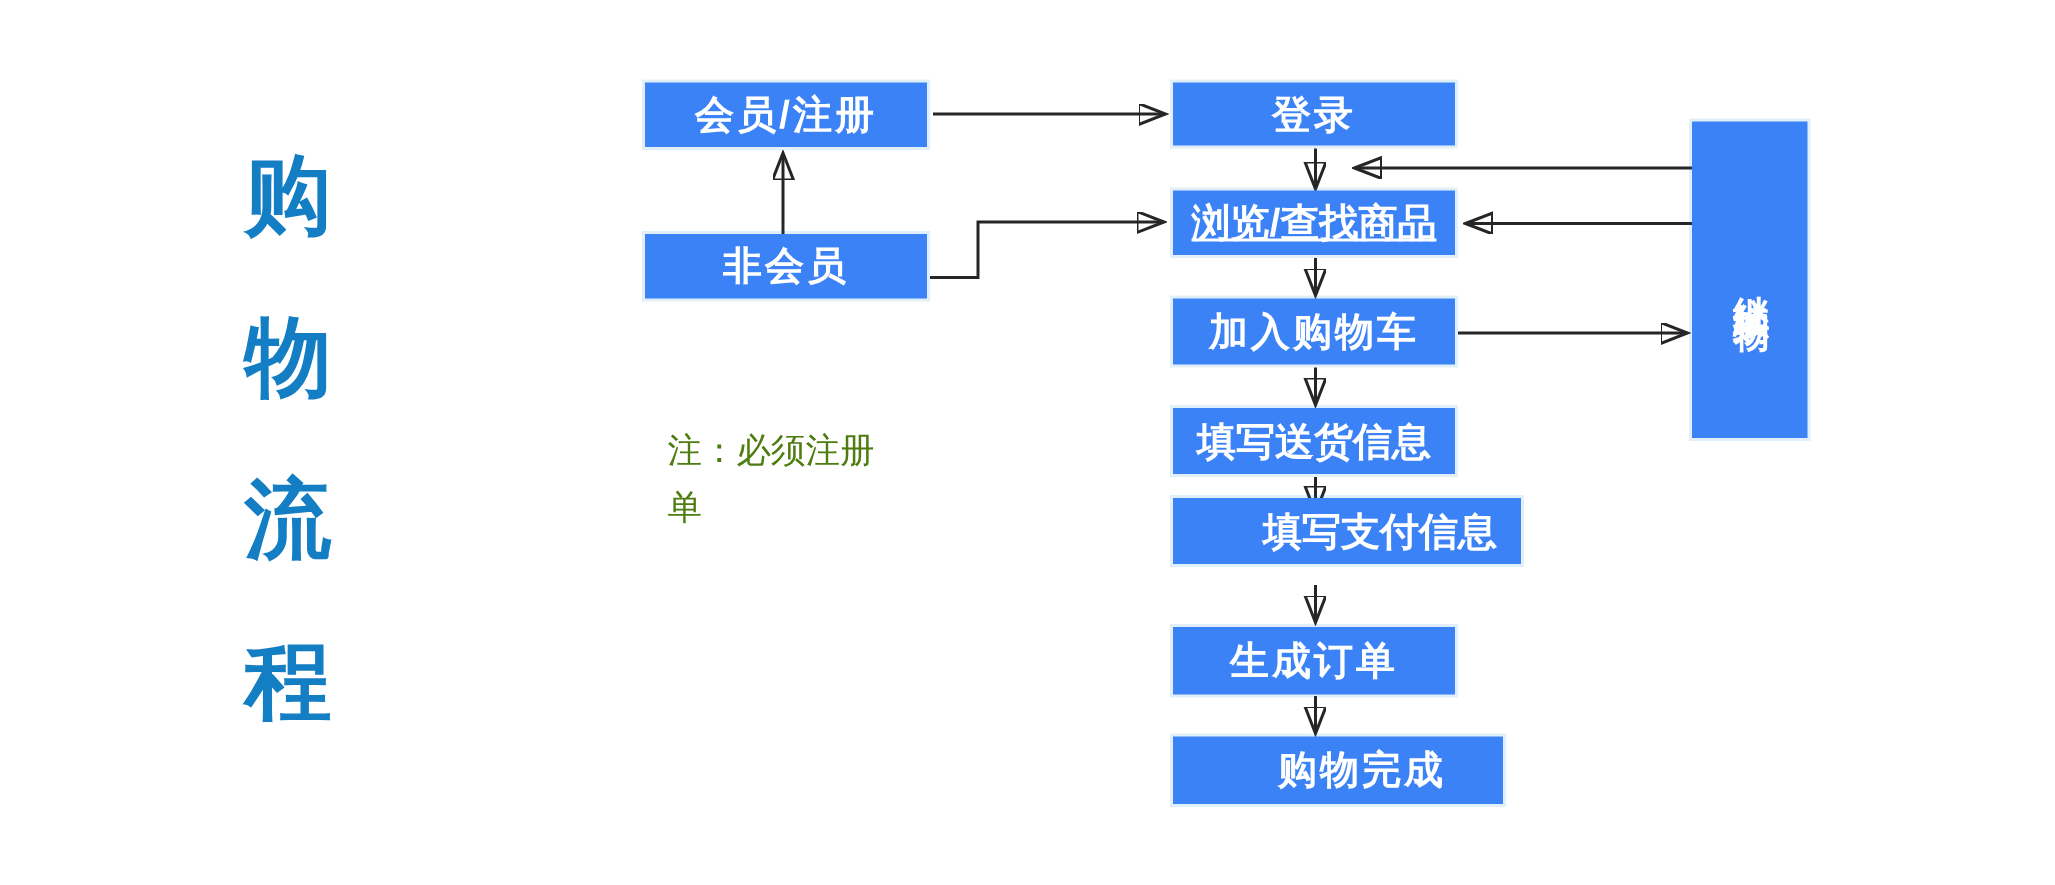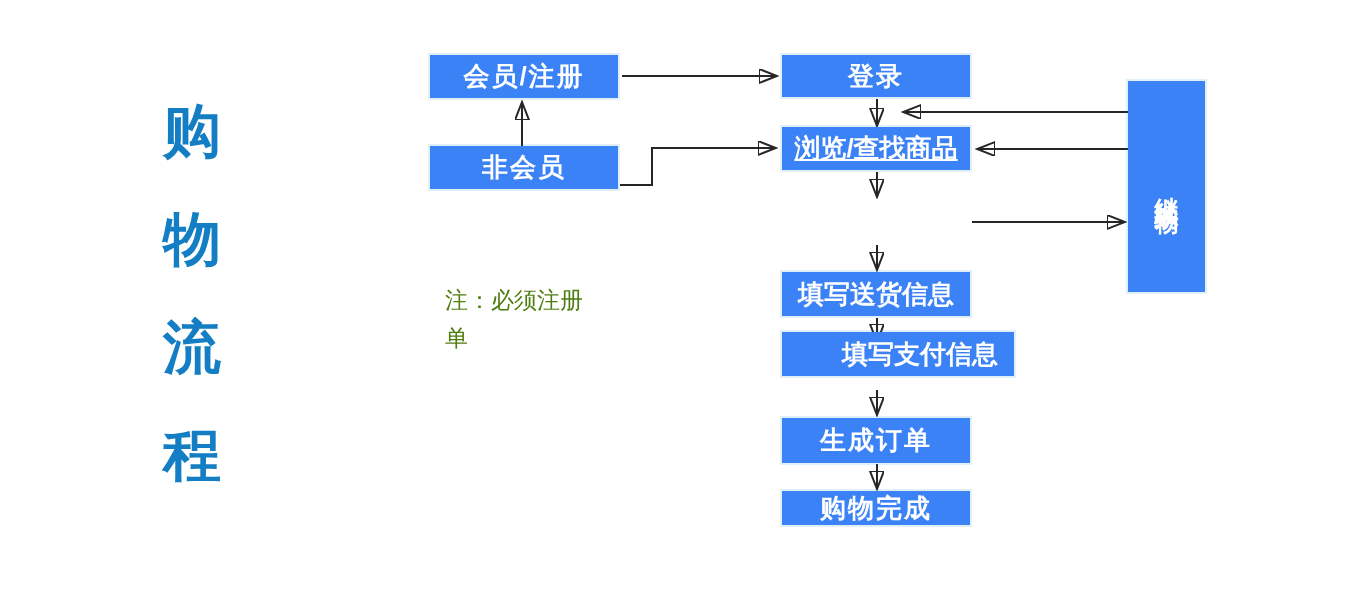--- a/index.html
+++ b/index.html
@@ -96,28 +96,29 @@
     <path d="M877,245 L877,269" marker-end="url(#ah)"></path>
     <path d="M877,318 L877,341" marker-end="url(#ah)"></path>
     <path d="M877,390 L877,414" marker-end="url(#ah)"></path>
     <path d="M877,464 L877,488" marker-end="url(#ah)"></path>
     <path d="M1128,112 L904,112" marker-end="url(#ah)"></path>
     <path d="M1128,149 L978,149" marker-end="url(#ah)"></path>
     <path d="M972,222 L1124,222" marker-end="url(#ah)"></path>
   </svg>
 
   <div class="box" style="left:430px; top:55px; width:188px; height:43px;">会员/注册</div>
-  <div class="box" style="left:430px; top:146px; width:188px; height:43px;">非会员</div>
+  <div class="box" style="left:430px; top:156px; width:188px; height:43px;">非会员</div>
 
   <div class="box" style="left:782px; top:55px; width:188px; height:42px;">登录</div>
   <div class="box" style="left:782px; top:127px; width:188px; height:43px; letter-spacing:0;text-decoration:underline;">浏览/查找商品</div>
+  <div class="box" style="left:782px; top:199px; width:188px; height:44px;">加入购物车</div>
   <div class="box" style="left:782px; top:272px; width:188px; height:44px; letter-spacing:0;">填写送货信息</div>
   <div class="box" style="left:782px; top:332px; width:188px; height:44px; letter-spacing:0;padding-left:44px;">填写支付信息</div>
   <div class="box" style="left:782px; top:418px; width:188px; height:45px;">生成订单</div>
-  <div class="box" style="left:782px; top:491px; width:188px; height:34px;">购物完成</div>
+  <div class="box" style="left:782px; top:491px; width:188px; height:45px;padding-left:32px;">购物完成</div>
 
   <div class="box vertical" style="left:1128px; top:81px; width:77px; height:211px;">继续购物</div>
 
   <div class="note">
     <div>注：必须注册</div>
     <div>单</div>
   </div>
 
 </div>
 

